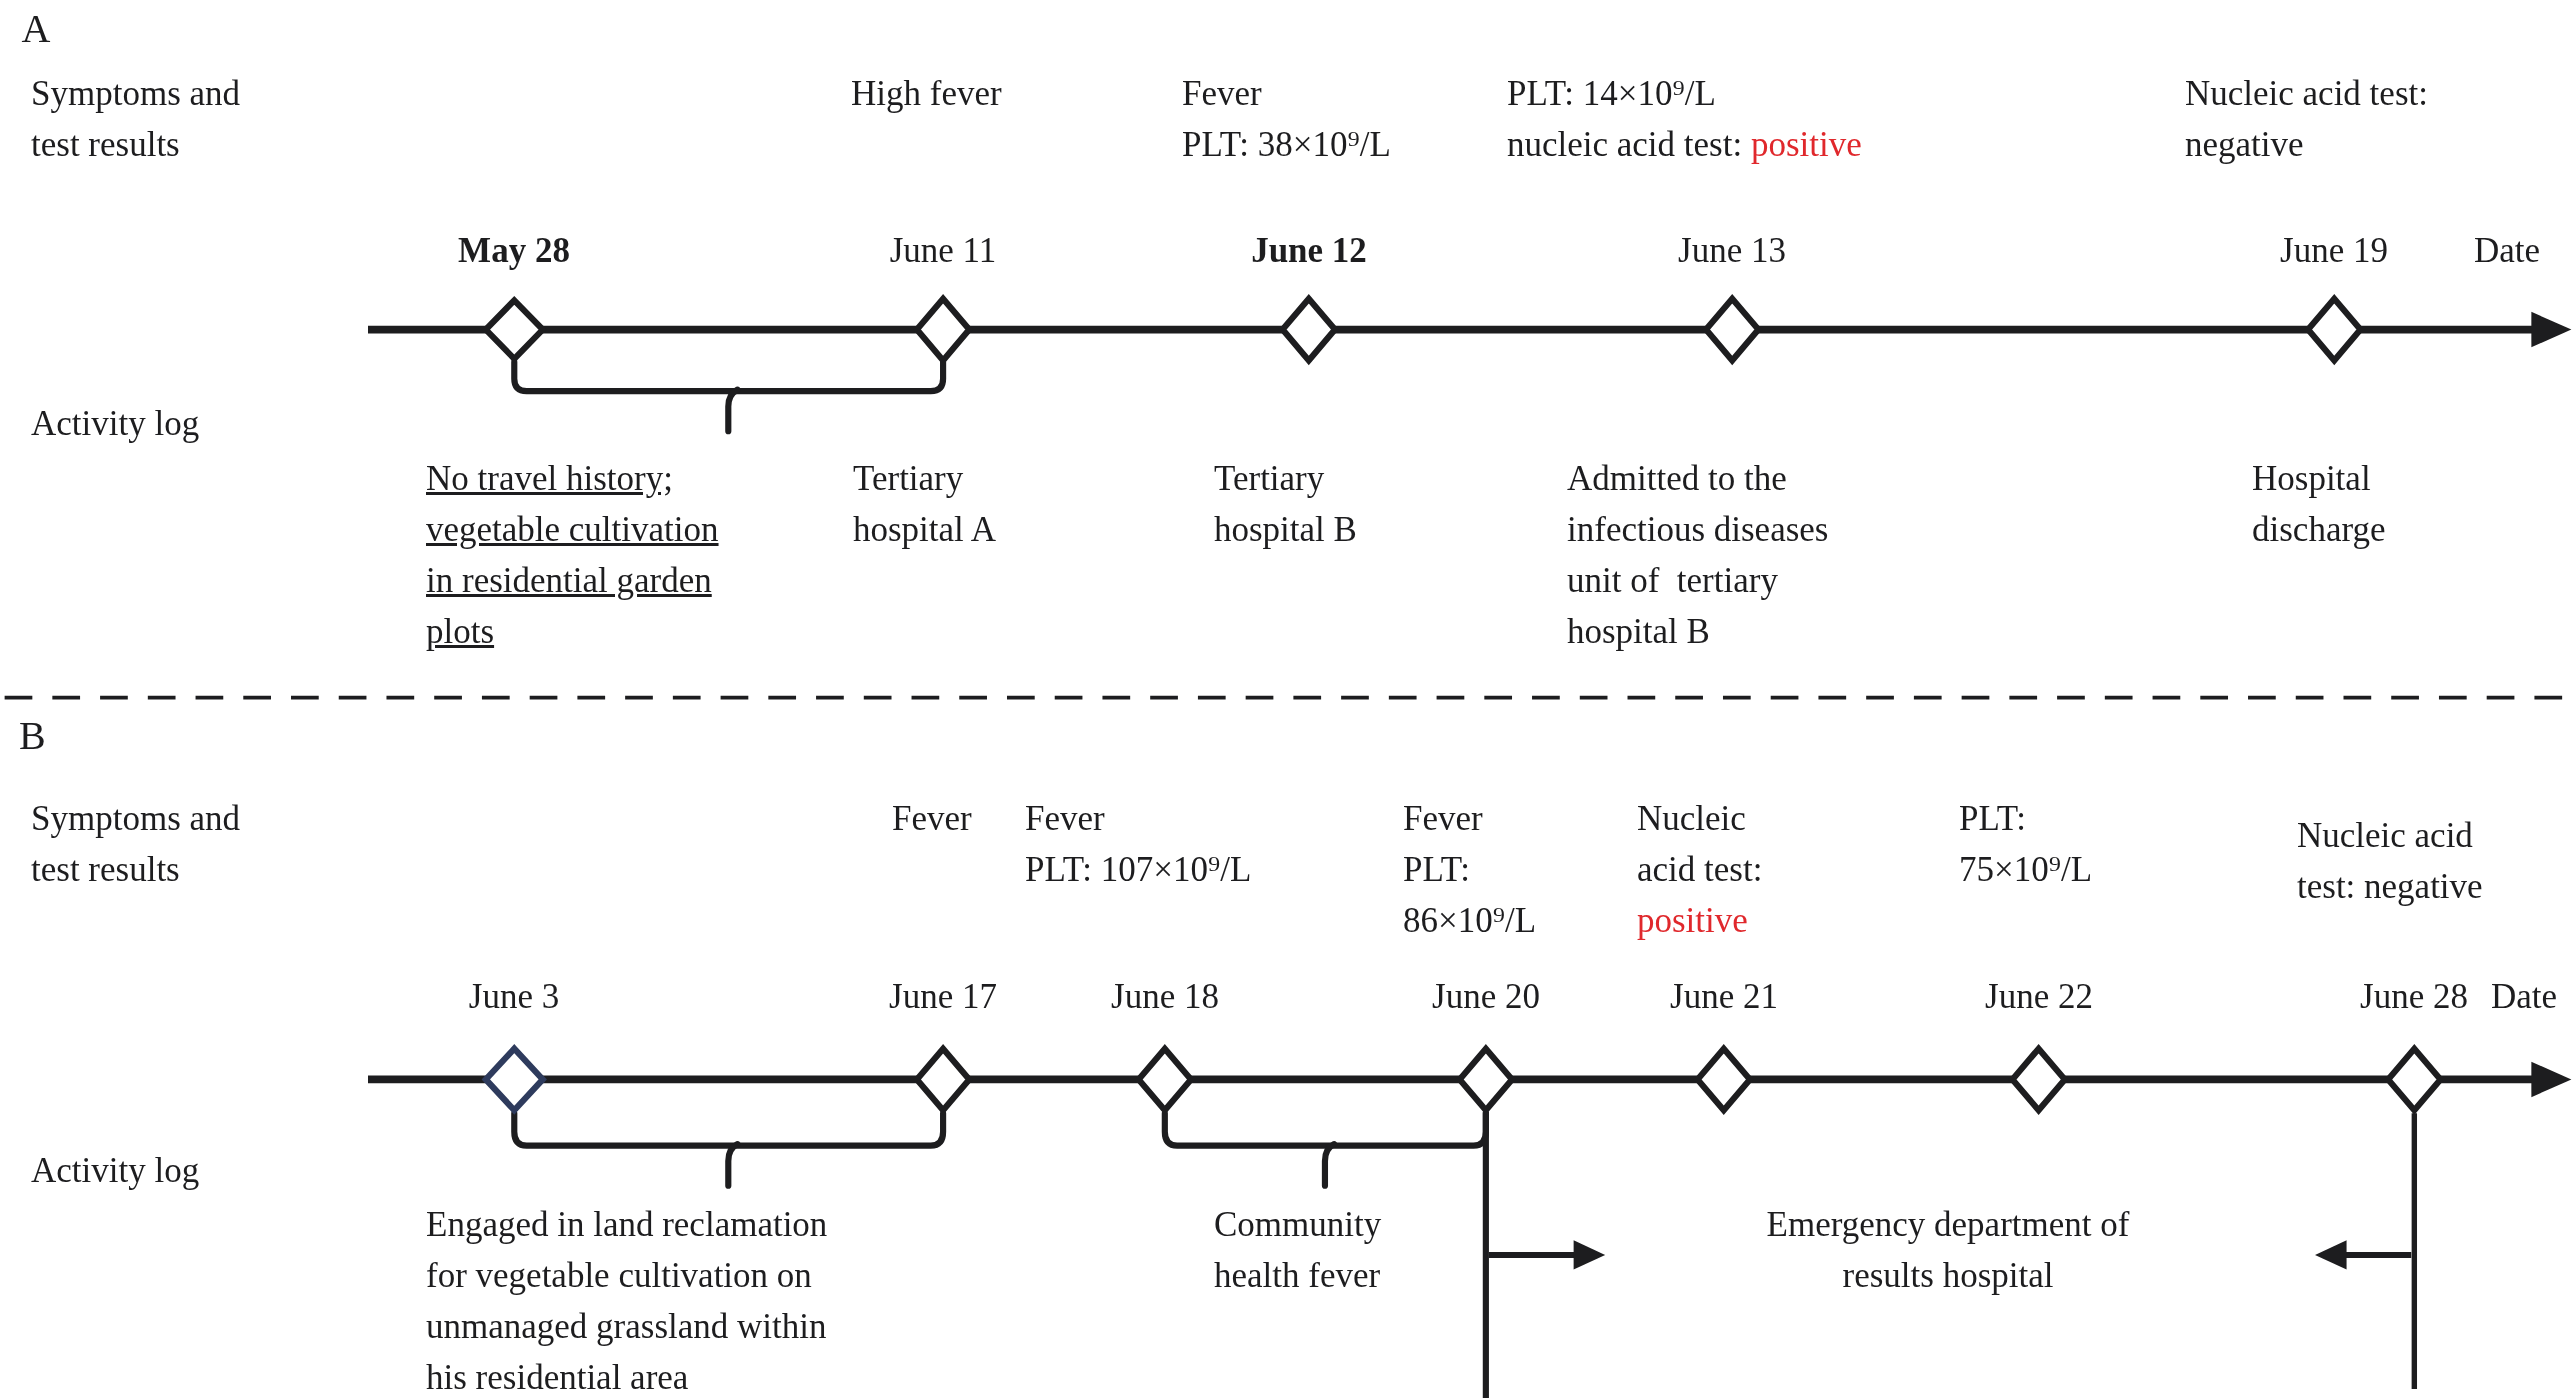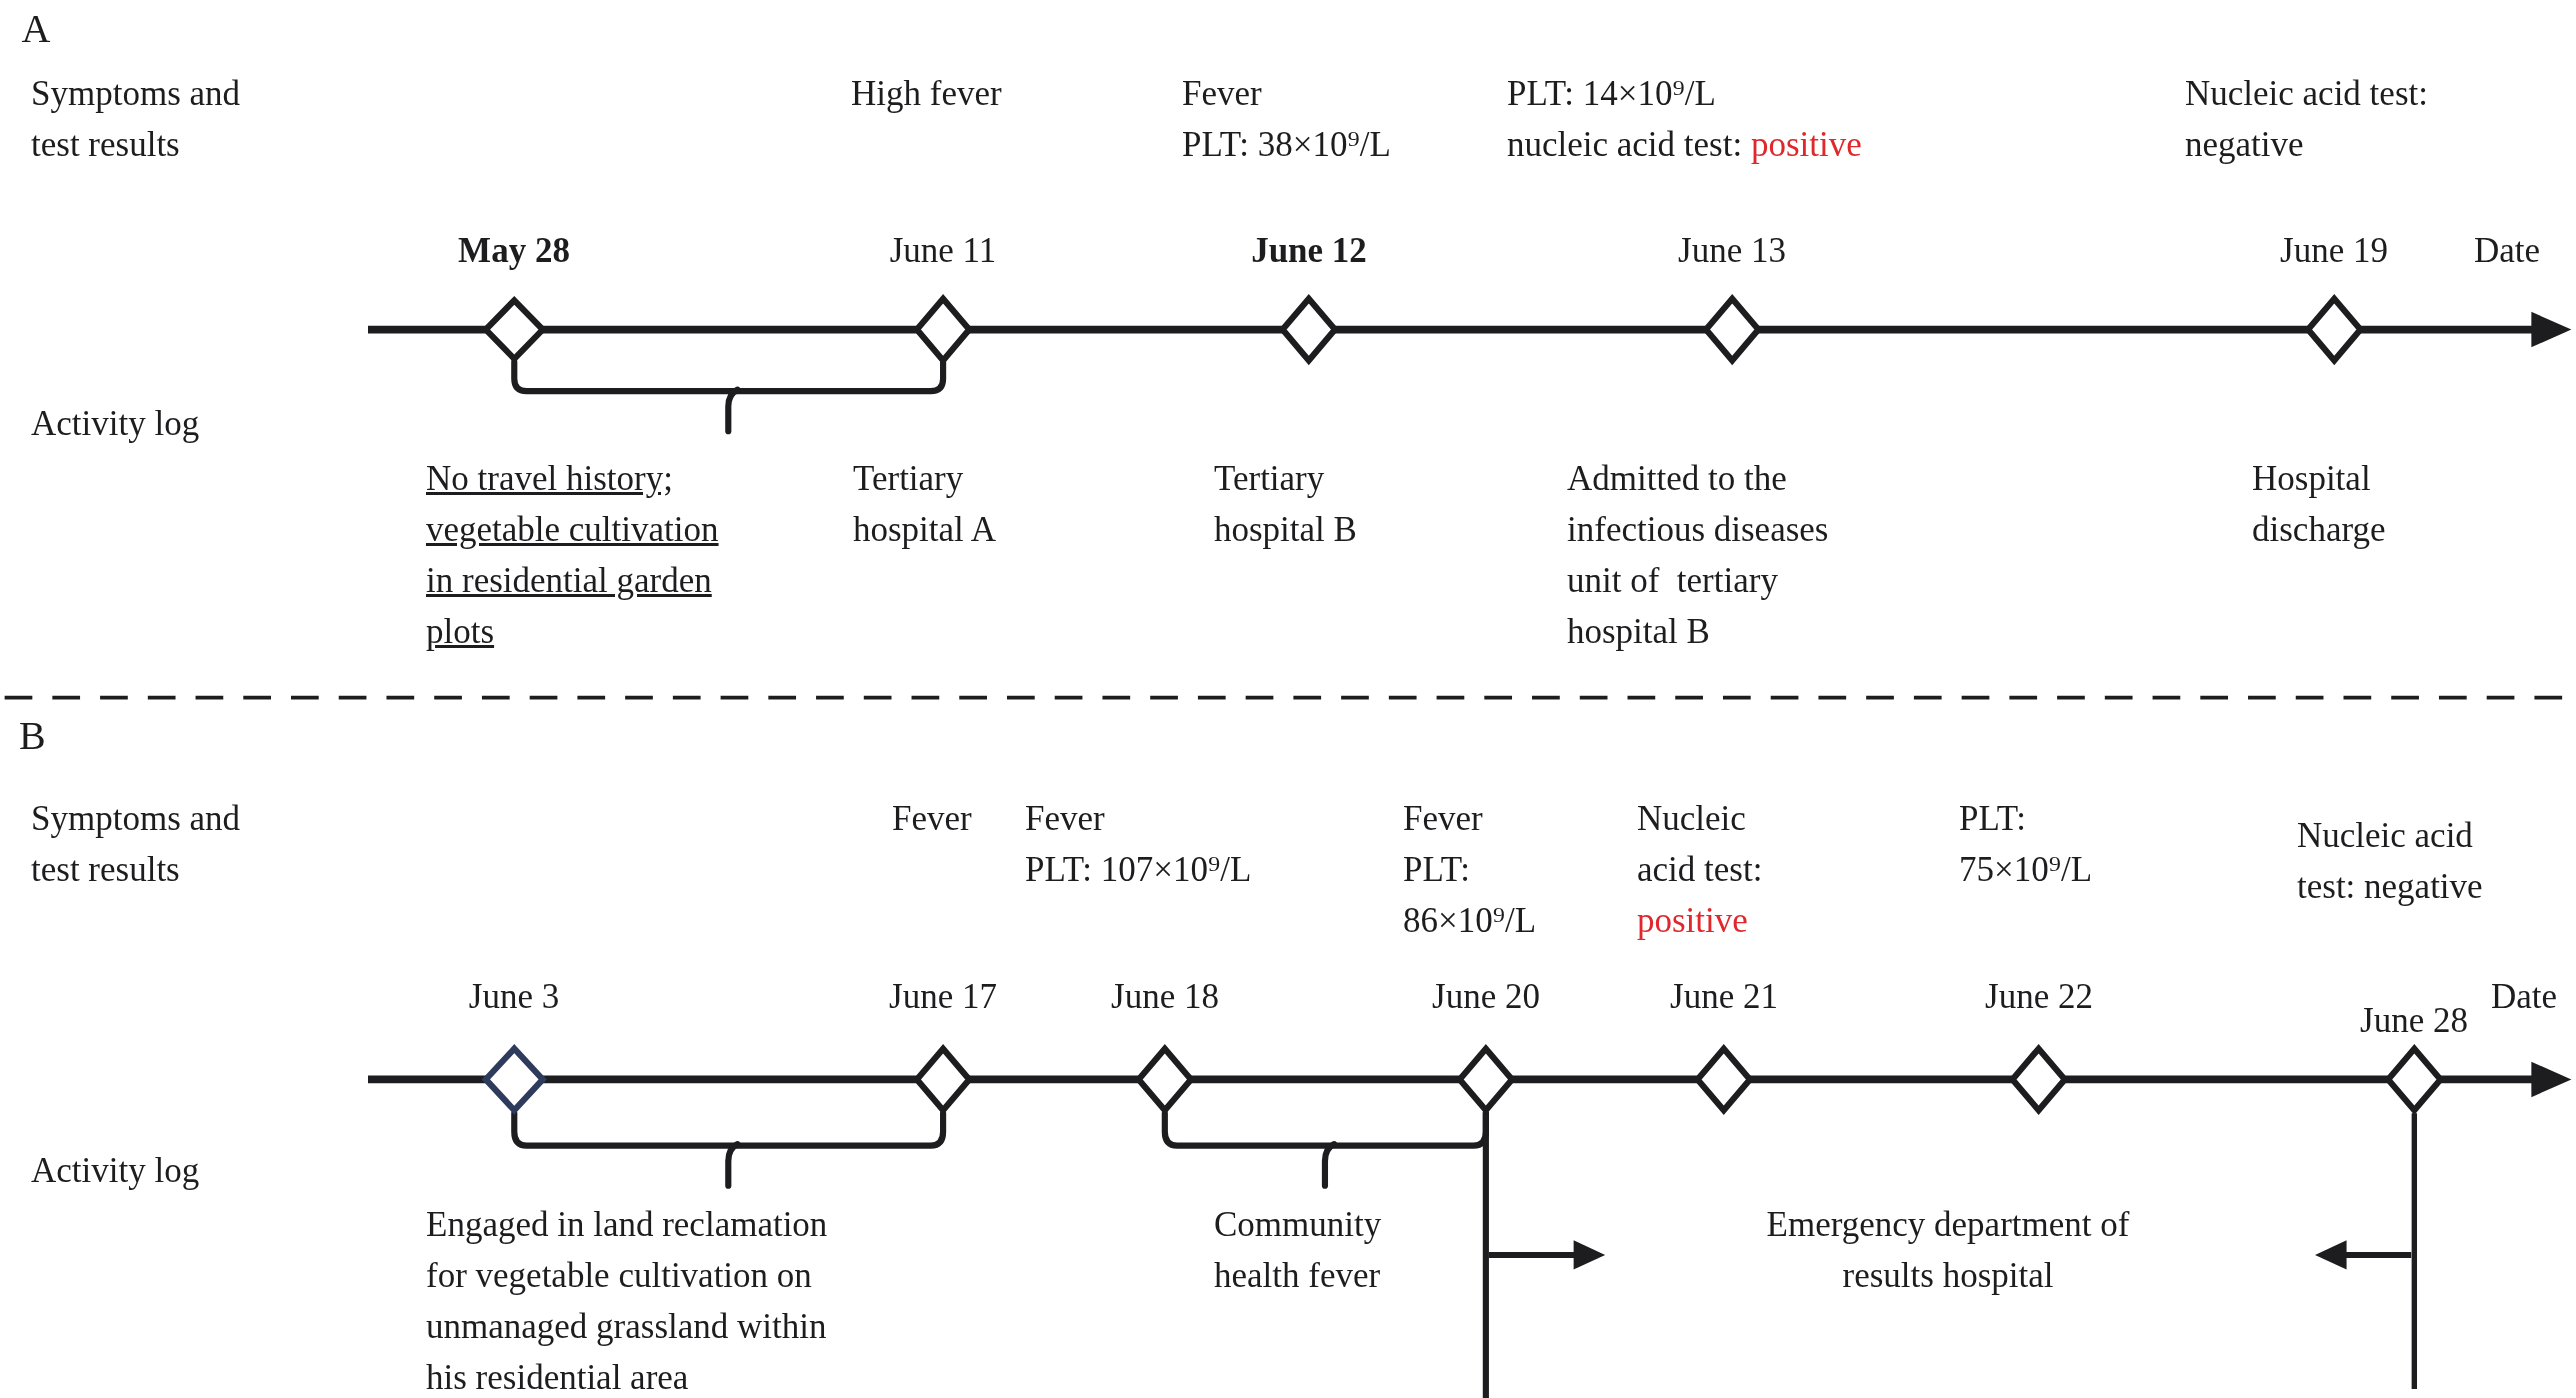--- a/index.html
+++ b/index.html
@@ -145,21 +145,21 @@
 75×10⁹/L</div>
     <div class="txt" style="left:2297px;top:793px;margin-top:17px;">Nucleic acid
 test: negative</div>
 
     <div class="txt date" style="left:514px;top:971px;">June 3</div>
     <div class="txt date" style="left:943px;top:971px;">June 17</div>
     <div class="txt date" style="left:1165px;top:971px;">June 18</div>
     <div class="txt date" style="left:1486px;top:971px;">June 20</div>
     <div class="txt date" style="left:1724px;top:971px;text-align:center;">June 21</div>
     <div class="txt date" style="left:2039px;top:971px;">June 22</div>
-    <div class="txt date" style="left:2414px;top:971px;margin-top:24px;">June 28</div>
+    <div class="txt date" style="left:2414px;top:971px;">June 28</div>
     <div class="txt" style="left:2491px;top:971px;">Date</div>
 
     <div class="txt" style="left:31px;top:1145px;">Activity log</div>
     <div class="txt" style="left:426px;top:1199px;">Engaged in land reclamation
 for vegetable cultivation on
 unmanaged grassland within
 his residential area</div>
     <div class="txt" style="left:1214px;top:1199px;">Community
 health fever</div>
     <div class="txt centered" style="left:1948px;top:1199px;">Emergency department of

